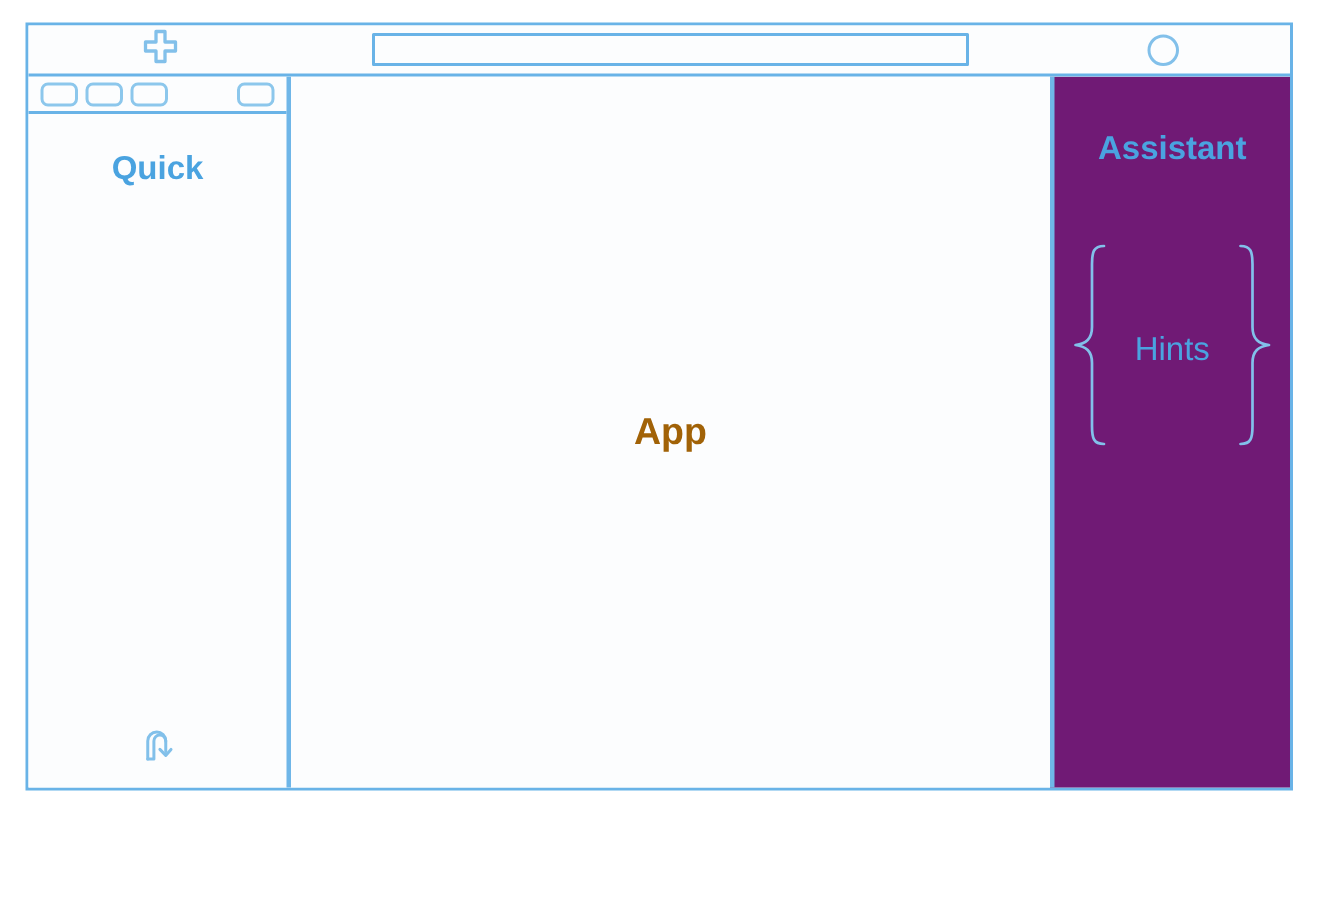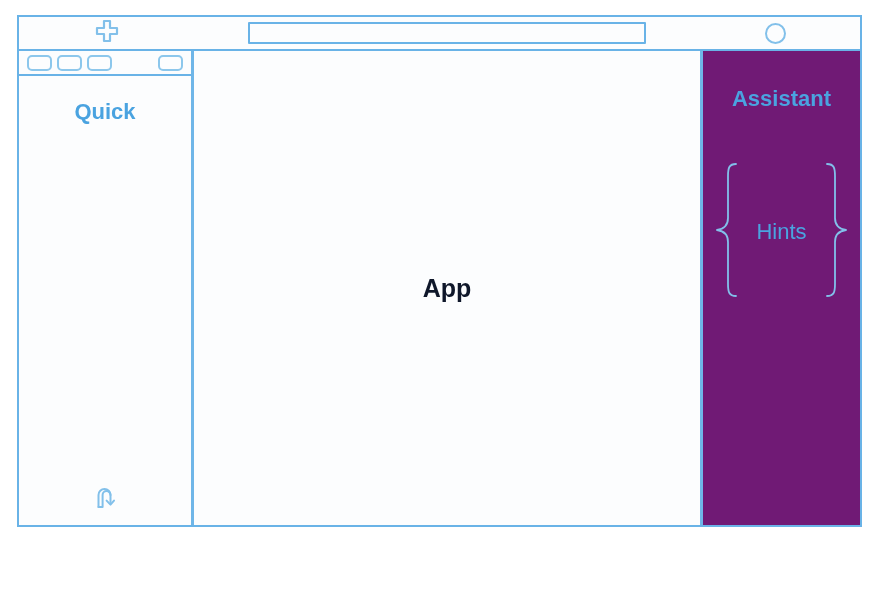--- a/index.html
+++ b/index.html
@@ -166,21 +166,21 @@
     display: flex;
     align-items: center;
     justify-content: center;
     background: #fcfdfe;
     min-width: 0;
   }
 
   .main-label {
     font-size: 25px;
     font-weight: bold;
-    color: #0f172a;
+    color: #a16207;
   }
 
   
   .assistant-panel {
     width: 160px;
     min-width: 160px;
     box-sizing: border-box;
     border-left: 3px solid #6fb6e8;
     background: #701a75;
     display: flex;

